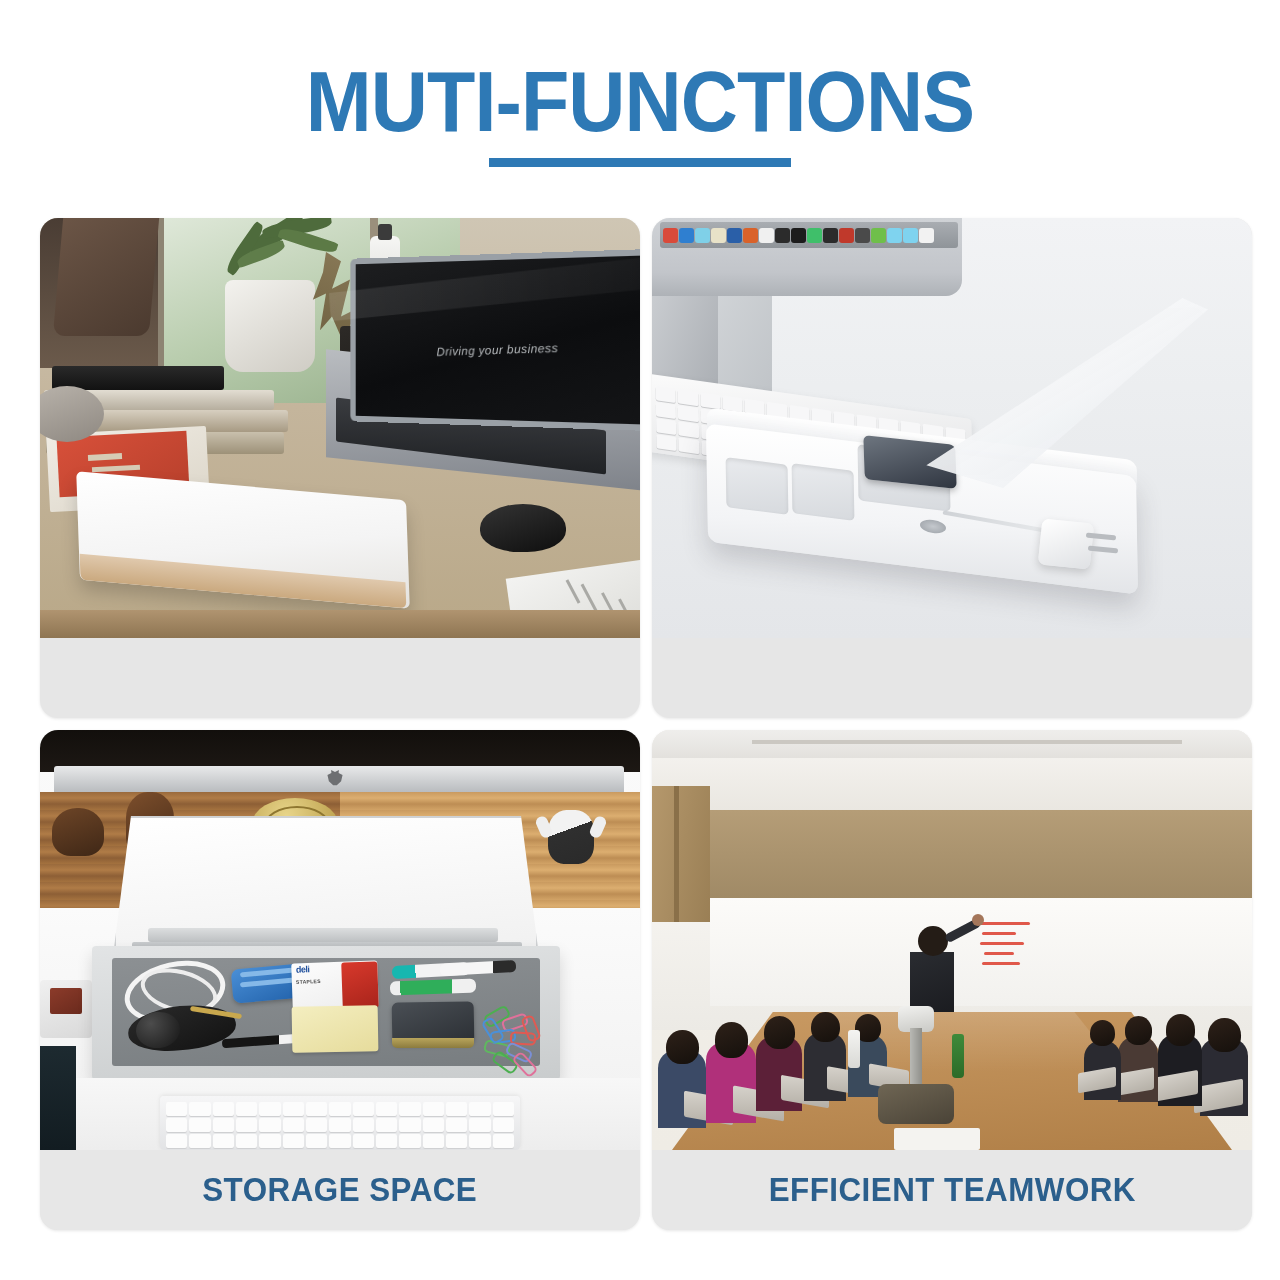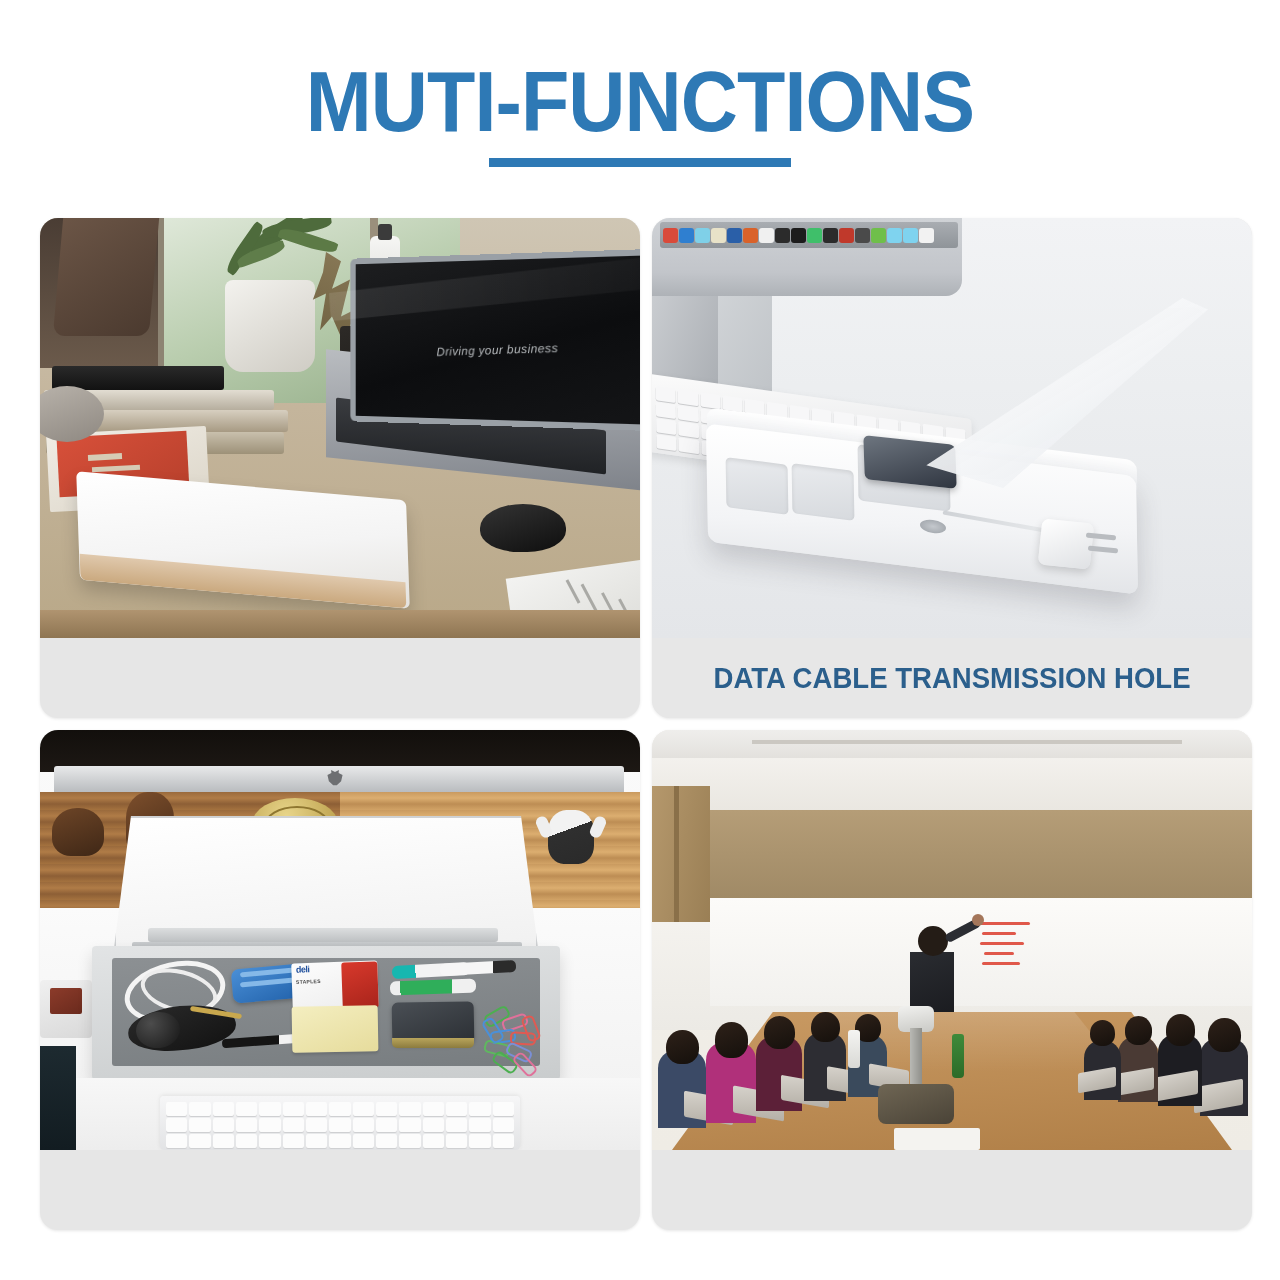--- a/index.html
+++ b/index.html
@@ -740,23 +740,20 @@
       <div class="cell c3"></div>
       <div class="phone"></div>
       <div class="lid"></div>
       <div class="lid-edge"></div>
       <div class="hole"></div>
       <div class="cable"></div>
       <div class="plug"></div>
       <div class="prong pr1"></div>
       <div class="prong pr2"></div>
     </div>
-    <div class="caption narrow">
-      <span>DATA CABLE TRANSMISSION HOLE</span>
-    </div>
   </div>
 
   <div class="panel">
     <div class="photo p3">
       <div class="shelf-dark"></div>
       <div class="wood"></div>
       <div class="wood-light"></div>
       <div class="figure-brown"></div>
       <div class="figure-brown2"></div>
       <div class="plaque"></div>
@@ -850,20 +847,23 @@
           <i></i>
           <i></i>
           <i></i>
           <i></i>
           <i></i>
           <i></i>
           <i></i>
           <i></i>
           <i></i>
         </div>
+    </div>
+    <div class="caption">
+      <span>STORAGE SPACE</span>
     </div>
   </div>
 
   <div class="panel">
     <div class="photo p4">
       <div class="ceiling"></div>
       <div class="ceil-line"></div>
       <div class="wall-upper"></div>
       <div class="wall-band"></div>
       <div class="wall-lower"></div>
@@ -910,15 +910,18 @@
           <div class="head" style="left: 438.4px; top: 290px; width: 24.8px; height: 26.4px; background: linear-gradient(160deg, rgb(46, 33, 25), rgb(21, 16, 12));"></div>
           <div class="laptop4" style="left: 426px; top: 340px; width: 38px; height: 20px; transform: skewY(-10deg);"></div>
         </div>
       <div class="speaker"></div>
       <div class="speaker-stem"></div>
       <div class="bottle-green"></div>
       <div class="bottle-white"></div>
       <div class="bag"></div>
       <div class="papersheet"></div>
     </div>
+    <div class="caption">
+      <span>EFFICIENT TEAMWORK</span>
+    </div>
   </div>
 
 </div>
 
 </body></html>

